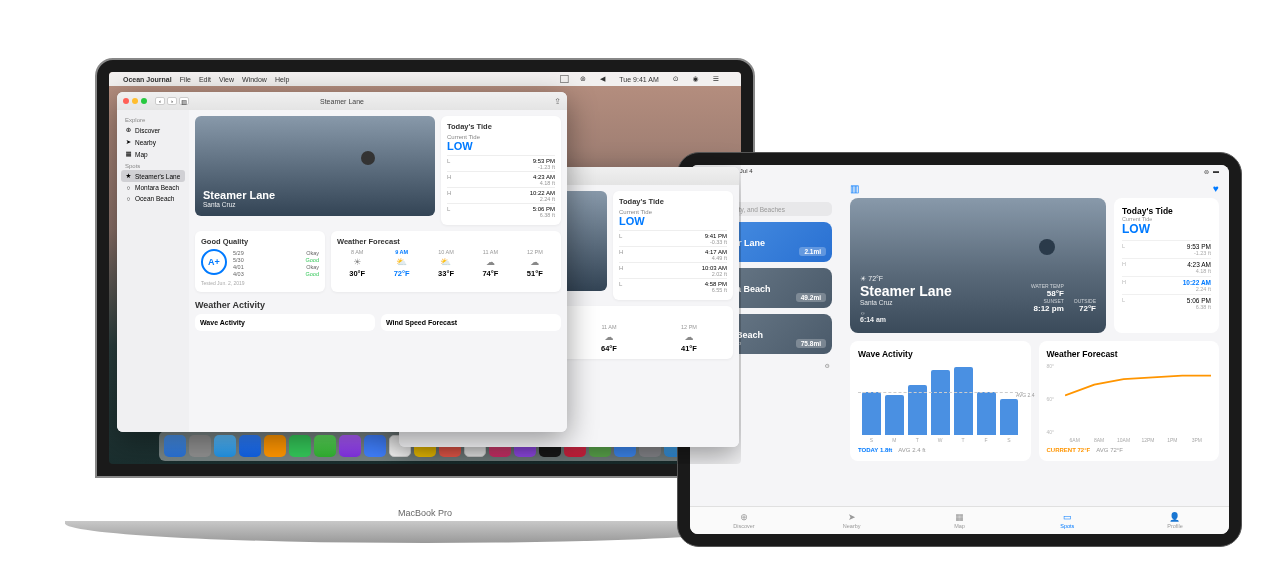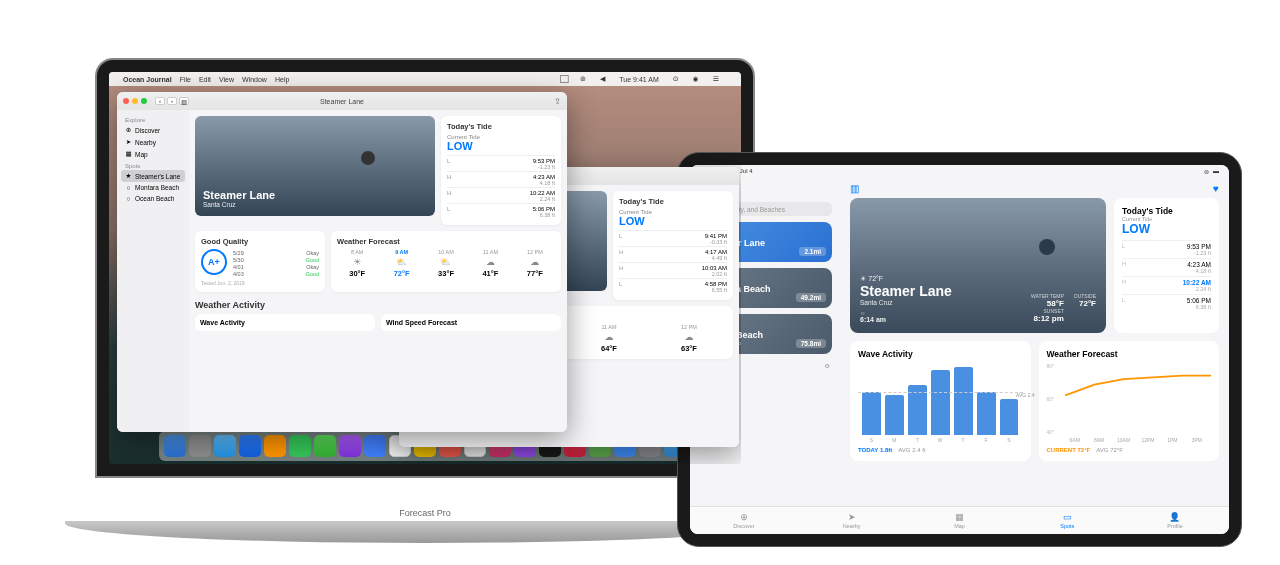--- a/index.html
+++ b/index.html
@@ -104,21 +104,21 @@
 .ipad-hero-row { display: flex; gap: 8px; }
 .ipad-hero { flex: 1; height: 135px; background: linear-gradient(180deg,#8899aa 0%,#5a6a7a 55%,#3a4a5a 100%); border-radius: 8px; padding: 10px; color: #fff; display: flex; flex-direction: column; justify-content: flex-end; position: relative; overflow: hidden; }
 .ipad-hero .surfer { position: absolute; right: 20%; top: 30%; width: 16px; height: 16px; background: #2a3a4a; border-radius: 50%; }
 .ipad-hero .tmp-top { font-size: 7px; opacity: 0.9; }
 .ipad-hero .tmp-top::before { content: "☀ "; }
 .ipad-hero h3 { font-size: 14px; font-weight: 600; }
 .ipad-hero .sub { font-size: 6.5px; opacity: 0.85; }
 .ipad-hero .meta { display: flex; gap: 10px; margin-top: 4px; font-size: 6px; opacity: 0.9; }
 .ipad-hero .meta > div { display: flex; flex-direction: column; }
 .ipad-hero .meta .v { font-weight: 600; font-size: 7px; }
-.ipad-hero .rcol { position: absolute; right: 10px; bottom: 10px; display: flex; gap: 10px; font-size: 6px; }
+.ipad-hero .rcol { position: absolute; right: 10px; bottom: 20px; display: flex; gap: 10px; font-size: 6px; align-items: flex-end; }
 .ipad-hero .rcol > div { text-align: right; }
 .ipad-hero .rcol .lbl { opacity: 0.7; font-size: 5px; }
 .ipad-hero .rcol .v { font-weight: 600; font-size: 8px; }
 
 .ipad-tide { width: 105px; background: #fff; border-radius: 8px; padding: 8px; }
 .ipad-tide h4 { font-size: 8.5px; font-weight: 600; }
 .ipad-tide .cur { font-size: 5.5px; color: #999; }
 .ipad-tide .big { font-size: 12px; color: #007aff; font-weight: 700; margin-bottom: 4px; }
 .ipad-tide .row { display: flex; justify-content: space-between; font-size: 6.5px; padding: 2px 0; border-top: 1px solid #f0f0f0; }
 .ipad-tide .row .l { color: #bbb; font-size: 5.5px; }
@@ -227,21 +227,21 @@
                       <div class="tmp">65°F</div>
                     </div>
                     <div class="fc-col">
                       <div class="hr">11 AM</div>
                       <div class="wico">☁</div>
                       <div class="tmp">64°F</div>
                     </div>
                     <div class="fc-col">
                       <div class="hr">12 PM</div>
                       <div class="wico">☁</div>
-                      <div class="tmp">63°F</div>
+                      <div class="tmp">41°F</div>
                     </div>
                   </div>
               </div>
             </div>
             <div class="sec-title">Weather Activity</div>
           </div>
         </div>
       </div>
 
       <div class="window win1">
@@ -363,26 +363,26 @@
                       <div class="tmp">72°F</div>
                     </div>
                     <div class="fc-col">
                       <div class="hr">10 AM</div>
                       <div class="wico">⛅</div>
                       <div class="tmp">33°F</div>
                     </div>
                     <div class="fc-col">
                       <div class="hr">11 AM</div>
                       <div class="wico">☁</div>
-                      <div class="tmp">41°F</div>
+                      <div class="tmp">74°F</div>
                     </div>
                     <div class="fc-col">
                       <div class="hr">12 PM</div>
                       <div class="wico">☁</div>
-                      <div class="tmp">77°F</div>
+                      <div class="tmp">51°F</div>
                     </div>
                   </div>
               </div>
             </div>
             <div class="sec-title">Weather Activity</div>
             <div class="act-row">
               <div class="act-card">
                   <h5>Wave Activity</h5>
                 </div>
               <div class="act-card">
@@ -411,21 +411,21 @@
         <span style="background:#a050ff"></span>
         <span style="background:#1a1a1a"></span>
         <span style="background:linear-gradient(#ff4060,#e02040)"></span>
         <span style="background:#60b050"></span>
         <span style="background:#4090ff"></span>
         <span style="background:#8e8e93"></span>
         <span style="background:linear-gradient(#60c0ff,#3090e0)"></span>
       </div>
     </div>
   </div>
-  <div class="mac-label">Forecast Pro</div>
+  <div class="mac-label">MacBook Pro</div>
   <div class="mac-base"></div>
 </div>
 
 <div class="ipad">
   <div class="ipad-screen">
     <div class="ipad-status">
       <span>9:41 AM</span>
       <span style="margin-left:6px">Tue Jul 4</span>
       <span class="right">
         <span>⊚</span>

